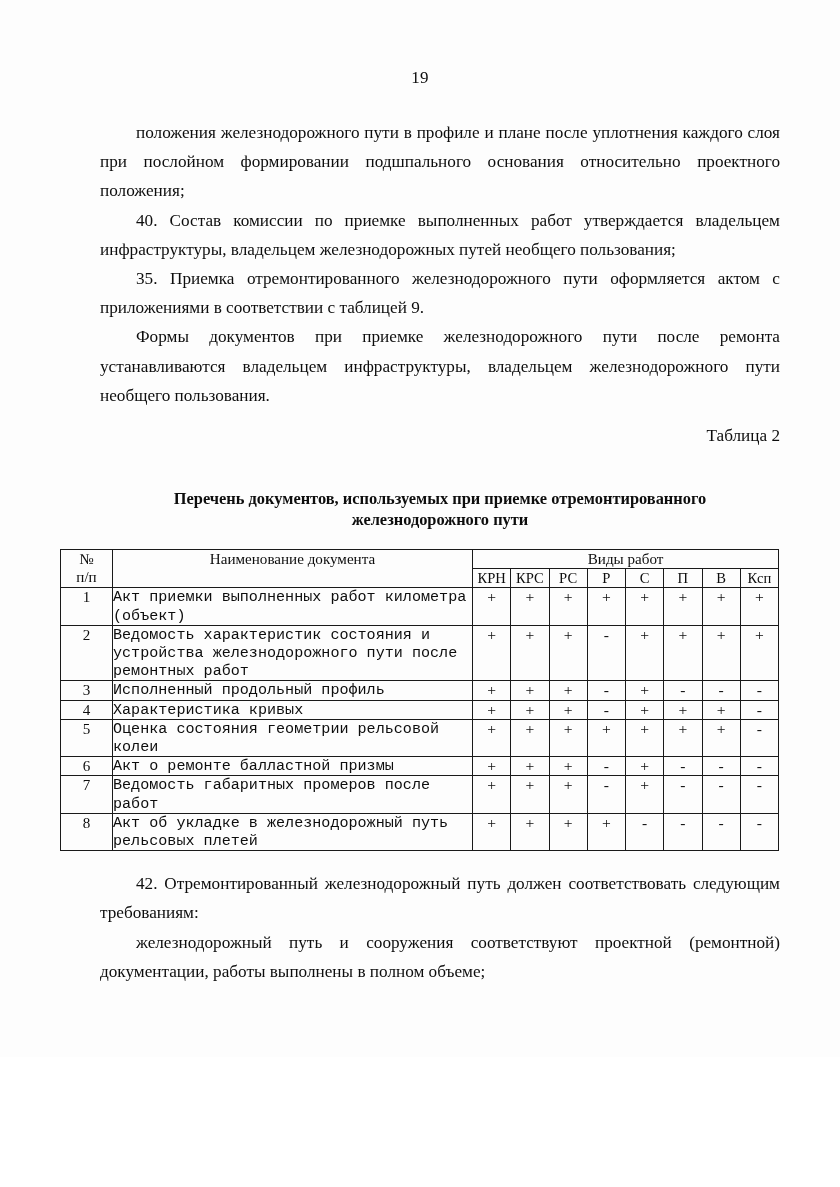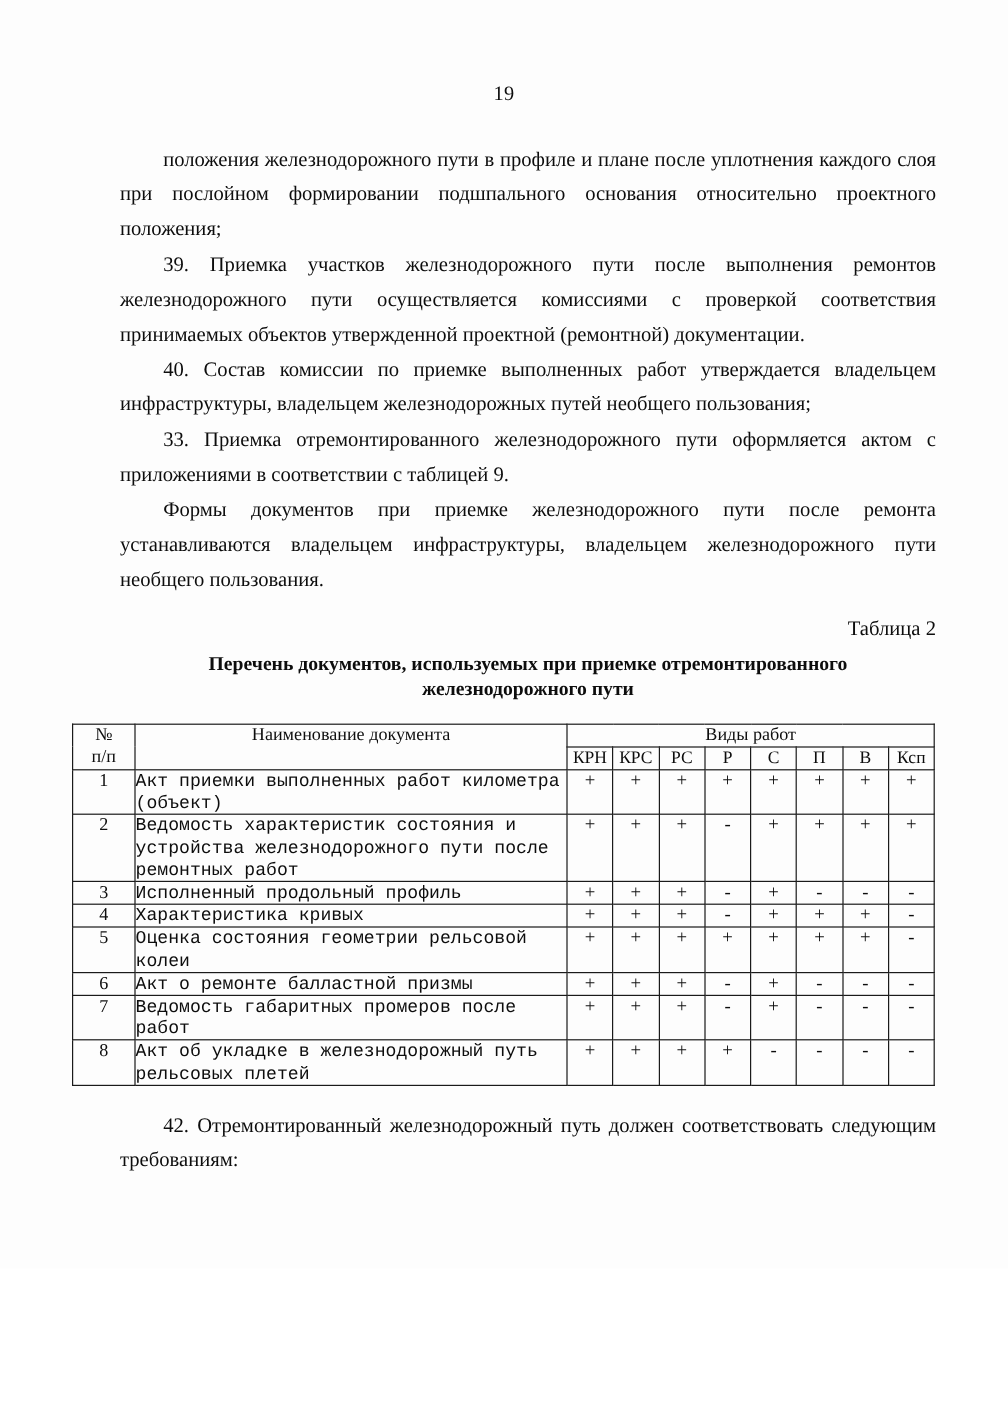--- a/index.html
+++ b/index.html
@@ -48,21 +48,21 @@
     hyphens: none;
   }
 
   .table-label {
     margin-top: 14px;
     font-size: 17.2px;
     text-align: right;
     line-height: 24px;
   }
   .table-caption {
-    margin-top: 6px;
+    margin-top: 40px;
     font-size: 16.4px;
     font-weight: bold;
     text-align: center;
     line-height: 21px;
     padding: 0 12px;
   }
 
   .tbl-wrap {
     margin-top: 19px;
     margin-left: -40px;
@@ -129,23 +129,22 @@
 </head>
 <body>
 
 <div class="page">
 
   <div class="page-number">19</div>
 
   <div class="content">
 
     <p class="para">положения железнодорожного пути в профиле и плане после уплотнения каждого слоя при послойном формировании подшпального основания относительно проектного положения;</p>
-    <p class="para">39. Приемка участков железнодорожного пути после выполнения ремонтов железнодорожного пути осуществляется комиссиями с проверкой соответствия принимаемых объектов утвержденной проектной (ремонтной) документации.</p>
     <p class="para">40. Состав комиссии по приемке выполненных работ утверждается владельцем инфраструктуры, владельцем железнодорожных путей необщего пользования;</p>
-    <p class="para">33. Приемка отремонтированного железнодорожного пути оформляется актом с приложениями в соответствии с таблицей 9.</p>
+    <p class="para">35. Приемка отремонтированного железнодорожного пути оформляется актом с приложениями в соответствии с таблицей 9.</p>
     <p class="para">Формы документов при приемке железнодорожного пути после ремонта устанавливаются владельцем инфраструктуры, владельцем железнодорожного пути необщего пользования.</p>
 
     <div class="table-label">Таблица 2</div>
 
     <div class="table-caption">
       <span>Перечень документов, используемых при приемке отремонтированного</span><br>
       <span>железнодорожного пути</span>
     </div>
 
     <div class="tbl-wrap">
@@ -278,16 +277,17 @@
             <td class="c-mark">-</td>
             <td class="c-mark">-</td>
             <td class="c-mark">-</td>
           </tr>
         </tbody>
       </table>
     </div>
 
     <div class="after-table">
       <p class="para">42. Отремонтированный железнодорожный путь должен соответствовать следующим требованиям:</p>
+      <p class="para">железнодорожный путь и сооружения соответствуют проектной (ремонтной) документации, работы выполнены в полном объеме;</p>
     </div>
 
   </div>
 </div>
 
 </body></html>

